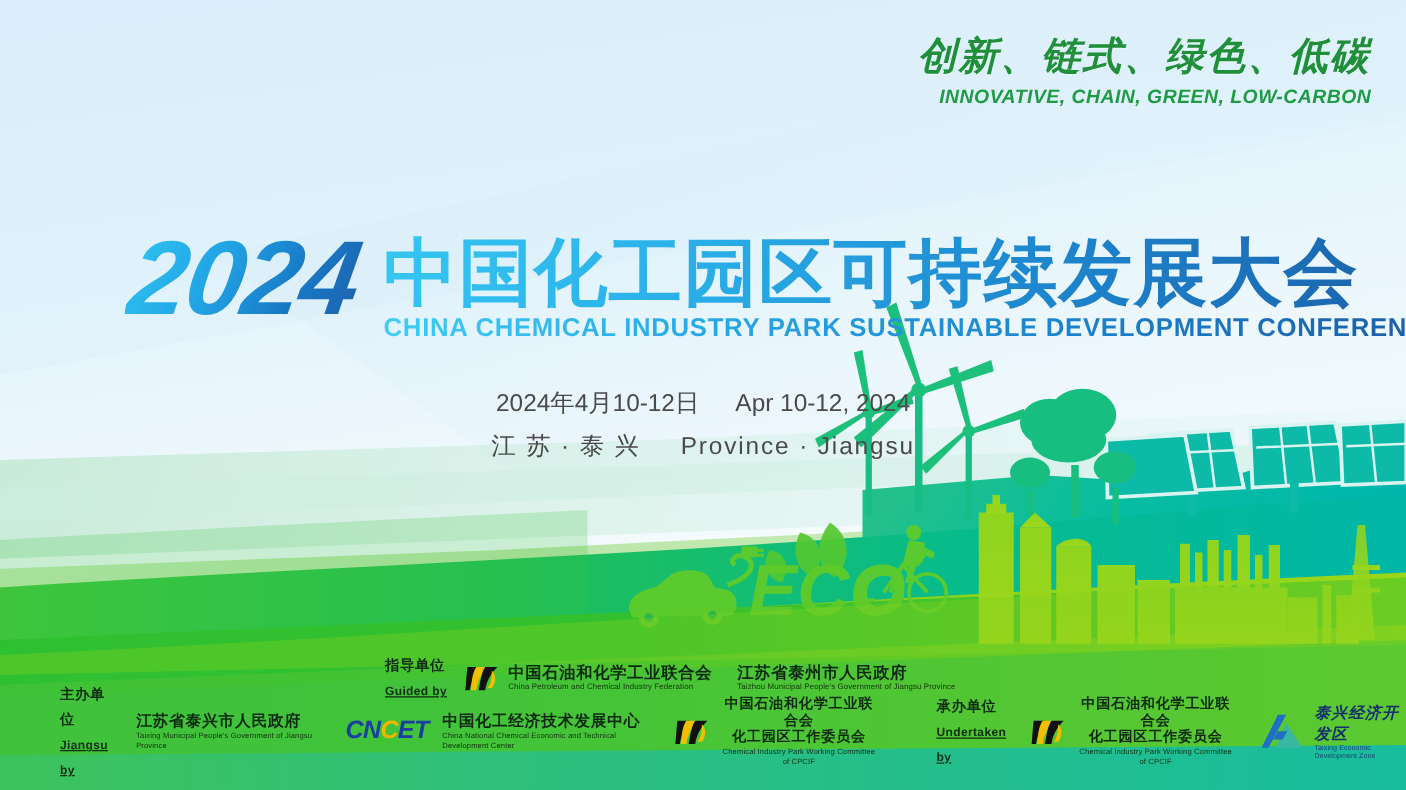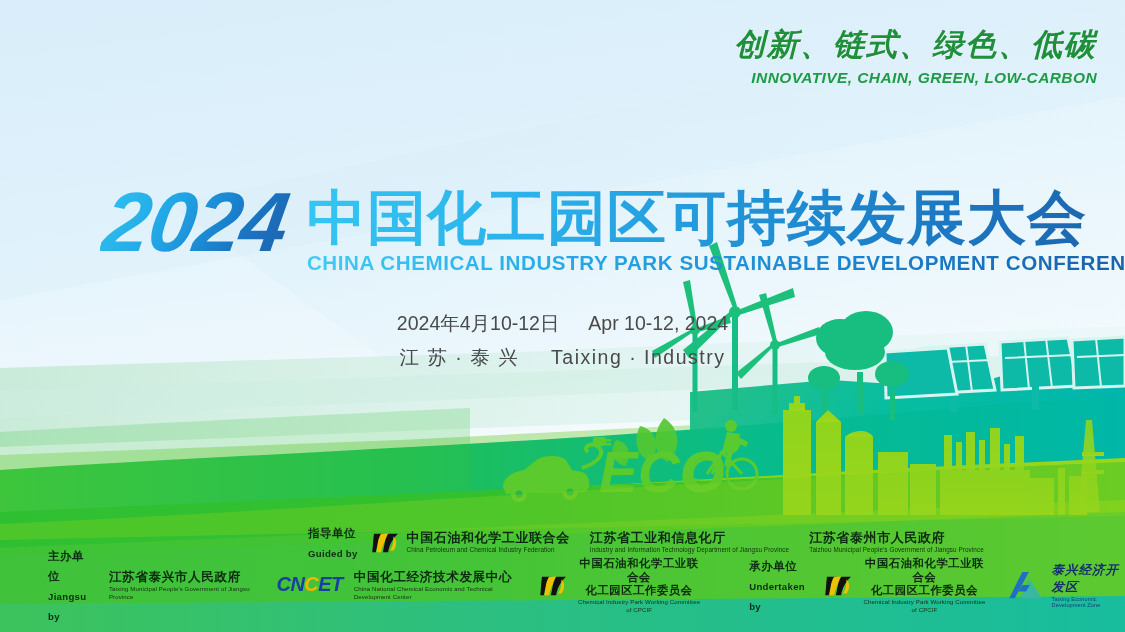--- a/index.html
+++ b/index.html
@@ -83,21 +83,21 @@
   
   .sponsor-row {
     position:absolute; left:0; width:1125px;
     display:flex; align-items:center;margin-left:16px;
   }
   .row1 { top:524px; height:36px; padding-left:292px; }
   .row2 { top:563px; height:44px; padding-left:32px; }
 
   .lbl { margin-right:14px; line-height:1.25; }
   .lbl .cn { font-size:11.5px; font-weight:700; color:#0e2d12; letter-spacing:.5px; }
-  .lbl .en { font-size:9.6px; font-weight:700; color:#0e2d12; letter-spacing:.3px; }
+  .lbl .en { font-size:9.6px; font-weight:700; color:#0e2d12; letter-spacing:.3px;text-decoration:underline; }
 
   .org { display:flex; align-items:center; margin-right:20px; }
   .org-txt { line-height:1.22; }
   .org-txt .cn {
     font-family:"Liberation Serif", serif;
     font-weight:700; color:#0d2a11; display:block;
     letter-spacing:.6px;
   }
   .org-txt .en { display:block; color:#14330f; }
   .r1 .org-txt .cn { font-size:13px; }
@@ -376,21 +376,21 @@
 
   <div class="meta">
     <div class="meta-row">
       <span>2024年4月10-12日</span>
       <span class="sp"></span>
       <span>Apr 10-12, 2024</span>
     </div>
     <div class="meta-row loc">
       <span>江 苏 · 泰 兴</span>
       <span class="sp"></span>
-      <span>Taixing · Industry</span>
+      <span>Province · Jiangsu</span>
     </div>
   </div>
 
   <div class="sponsor-row row1 r1">
     <div class="lbl">
       <span class="cn">指导单位</span><br>
       <span class="en">Guided by</span>
     </div>
 
     <div class="org">
@@ -399,26 +399,20 @@
         <path d="M10,3 L20,3 C14,10 11,17 10,24 L5,24 C6,16 6,9 10,3 Z" fill="#f0c000"></path>
         <path d="M18,3 L29,3 C22,10 19,17 18,24 L12,24 C14,16 14,9 18,3 Z" fill="#111"></path>
         <path d="M24,6 C28,10 28,17 24,22 L20,22 C24,17 24,10 24,6 Z" fill="#f0c000"></path>
       </svg>
       <div class="org-txt">
         <span class="cn">中国石油和化学工业联合会</span>
         <span class="en">China Petroleum and Chemical Industry Federation</span>
       </div>
     </div>
 
-    <div class="org">
-      <div class="org-txt">
-        <span class="cn">江苏省工业和信息化厅</span>
-        <span class="en">Industry and Information Technology Department of Jiangsu Province</span>
-      </div>
-    </div>
 
     <div class="org">
       <div class="org-txt">
         <span class="cn">江苏省泰州市人民政府</span>
         <span class="en">Taizhou Municipal People's Government of Jiangsu Province</span>
       </div>
     </div>
   </div>
 
   <div class="sponsor-row row2 r2">

